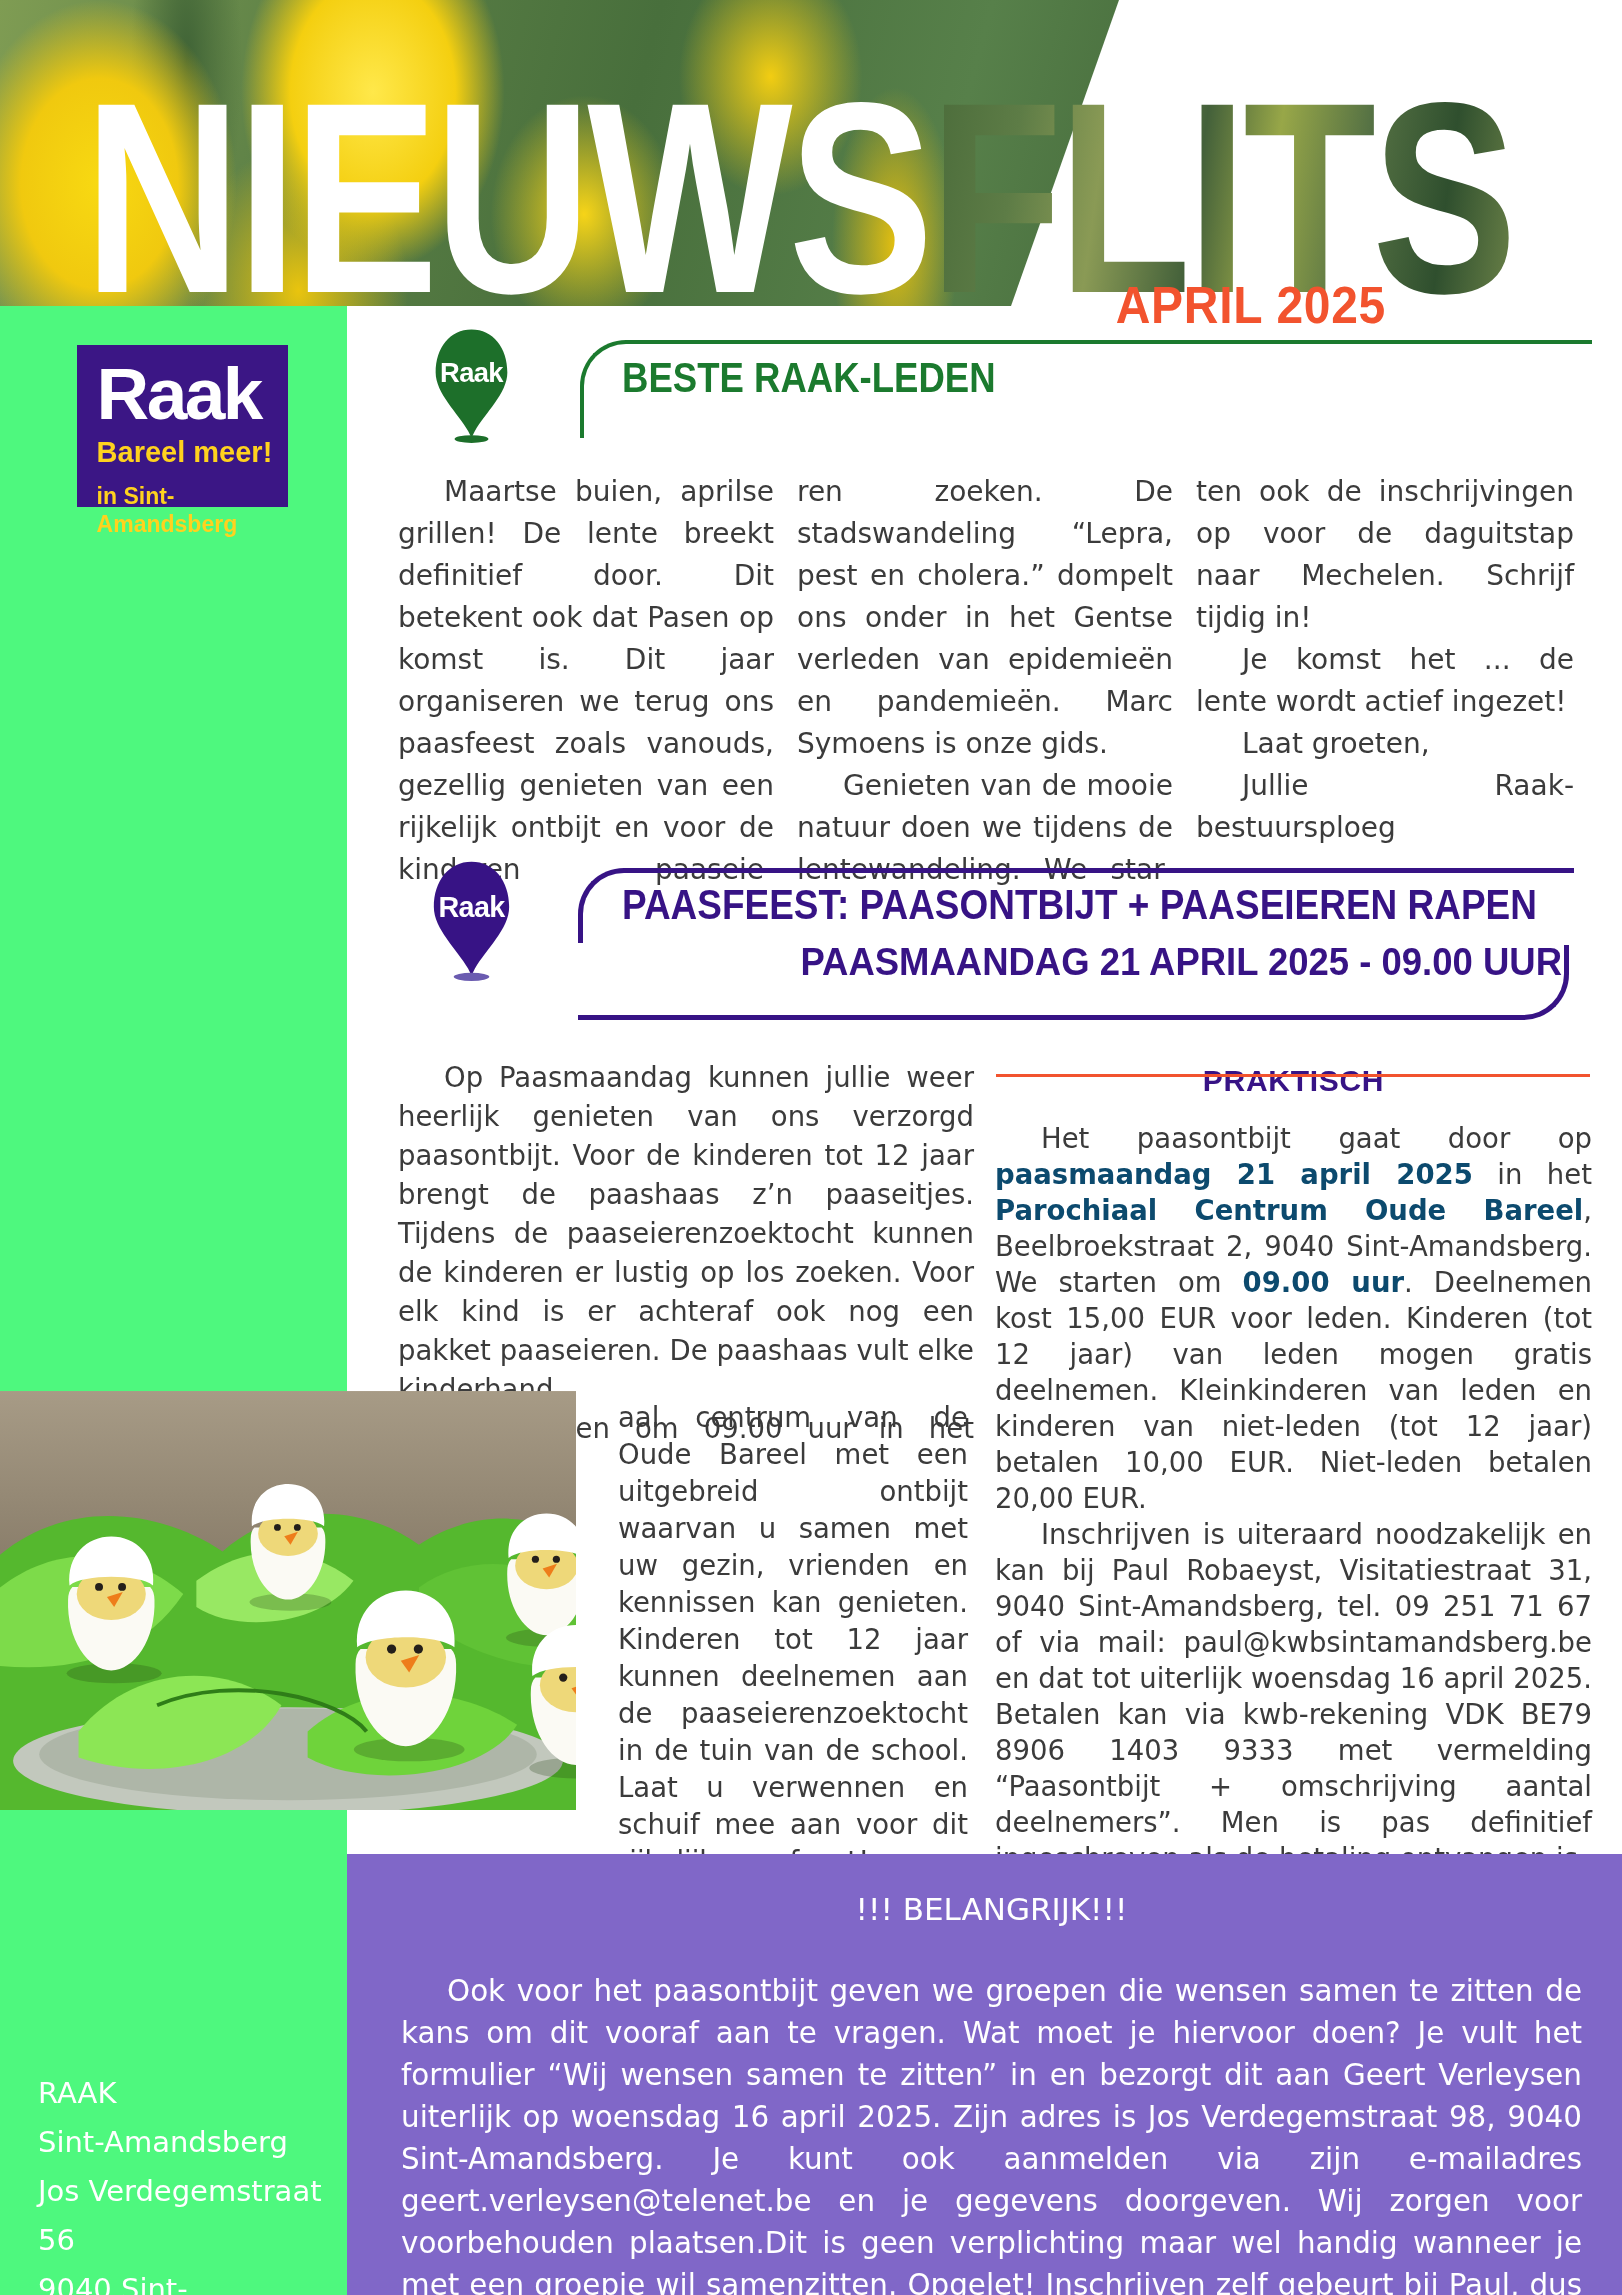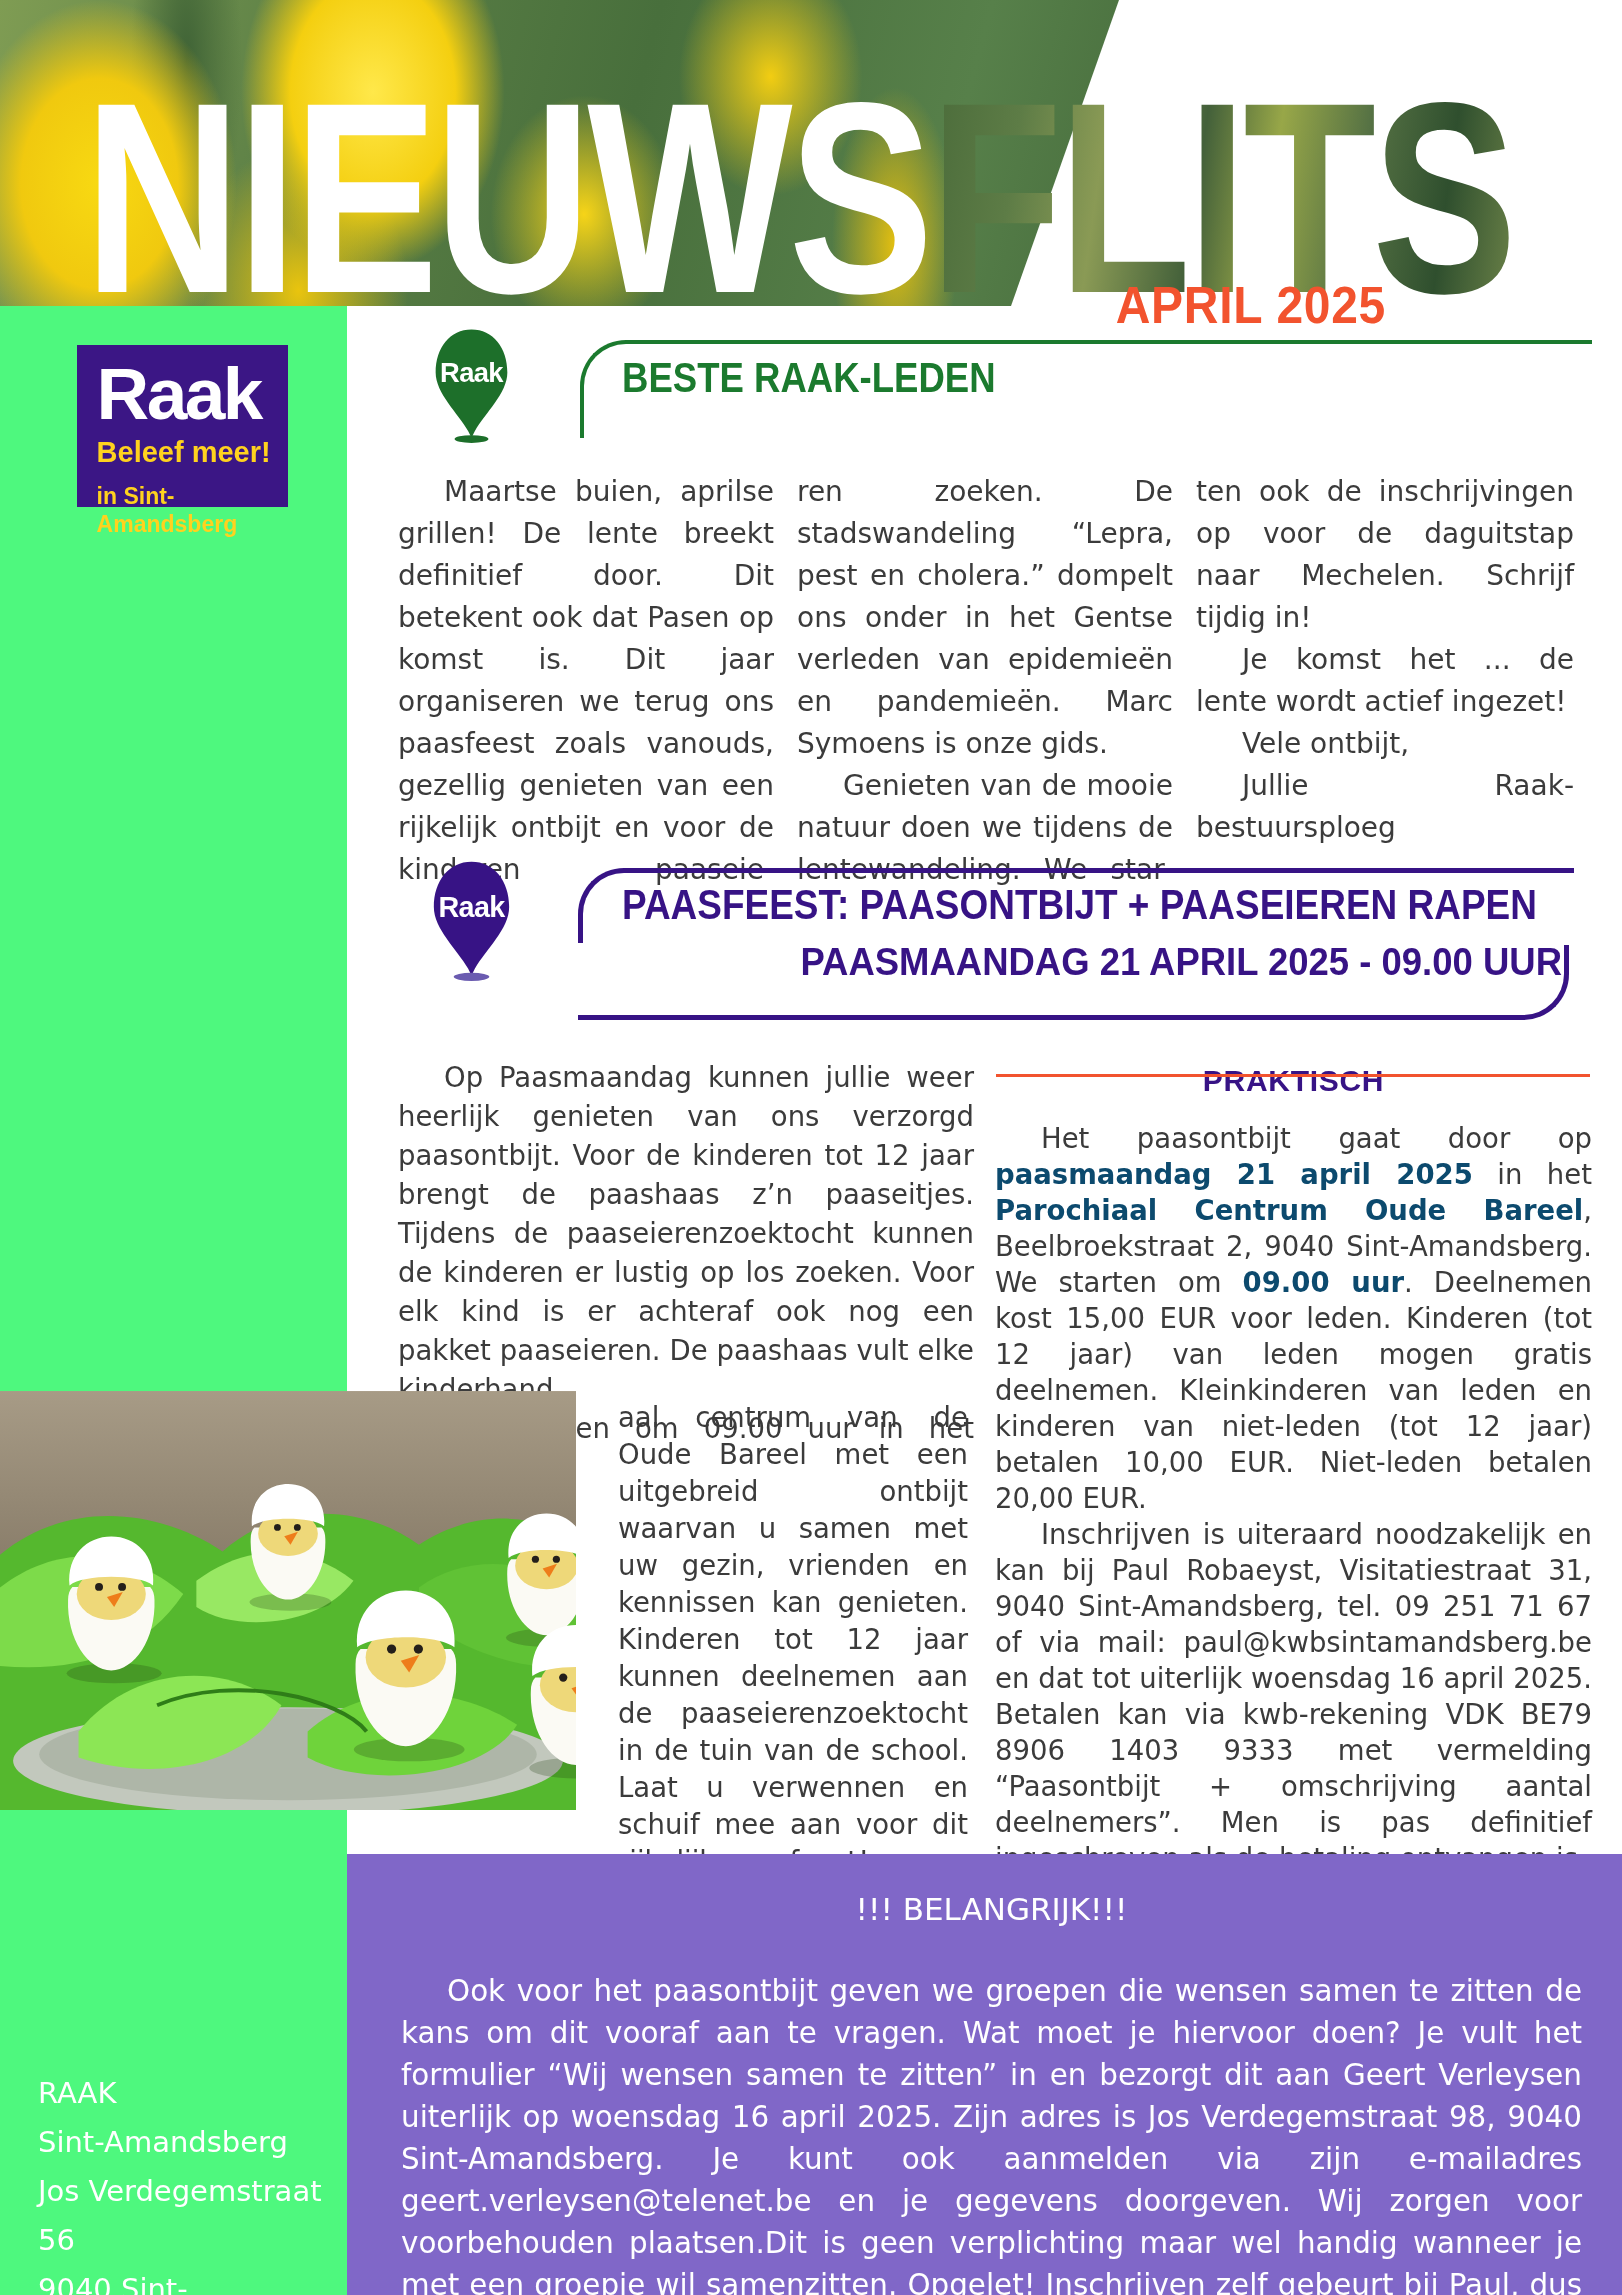--- a/index.html
+++ b/index.html
@@ -99,21 +99,21 @@
 
 <div class="page">
 
   <div class="header-photo"></div>
   <h1 class="title"><span class="t1">NIEUWS</span><span class="t2">FLITS</span></h1>
   <div class="april">APRIL 2025</div>
 
   <div class="sidebar">
     <div class="logo">
       <div class="logo-word">Raak</div>
-      <div class="logo-tag">Beleef meer!</div>
+      <div class="logo-tag">Bareel meer!</div>
       <div class="logo-loc">in Sint-Amandsberg</div>
     </div>
     <div class="footer-address">
       <div>RAAK</div>
       <div>Sint-Amandsberg</div>
       <div>Jos Verdegemstraat 56</div>
       <div>9040 Sint-Amandsberg</div>
     </div>
   </div>
 
@@ -128,21 +128,21 @@
   <div class="textcol s1" style="left:398px">
     <p class="indent force-justify">Maartse buien, aprilse grillen! De lente breekt definitief door. Dit betekent ook dat Pasen op komst is. Dit jaar organiseren we terug ons paasfeest zoals vanouds, gezellig genieten van een rijkelijk ontbijt en voor de kinderen paaseie-</p>
   </div>
   <div class="textcol s1" style="left:797px">
     <p>ren zoeken. De stadswandeling “Lepra, pest en cholera.” dompelt ons onder in het Gentse verleden van epidemieën en pandemieën. Marc Symoens is onze gids.</p>
     <p class="indent force-justify">Genieten van de mooie natuur doen we tijdens de lentewandeling. We star-</p>
   </div>
   <div class="textcol s1" style="left:1196px;width:378px">
     <p>ten ook de inschrijvingen op voor de daguitstap naar Mechelen. Schrijf tijdig in!</p>
     <p class="indent">Je komst het ... de lente wordt actief ingezet!</p>
-    <p class="indent">Vele ontbijt,</p>
+    <p class="indent">Laat groeten,</p>
     <p class="indent">Jullie Raak-bestuursploeg</p>
   </div>
 
   <svg class="balloon" style="left:427px;top:857px" width="89" height="126" viewBox="0 0 130 178">
     <path d="M65 4 C32 4 10 32 10 70 C10 102 44 132 60 160 L65 170 L70 160 C86 132 120 102 120 70 C120 32 98 4 65 4 Z" fill="#371385"></path>
     <ellipse cx="65" cy="172" rx="26" ry="6" fill="#6a5bb0"></ellipse>
     <text x="65" y="84" text-anchor="middle" font-family="Liberation Sans, sans-serif" font-weight="bold" font-size="42" fill="#ffffff" letter-spacing="-1">Raak</text>
   </svg>
   <div class="bracket-tl h-purple" style="left:578px;top:868px;width:996px;height:75px;border-color:#371385;border-width:5.2px"></div>
   <div class="bracket-br" style="left:578px;top:945px;width:991px;height:75px;border-color:#371385"></div>

